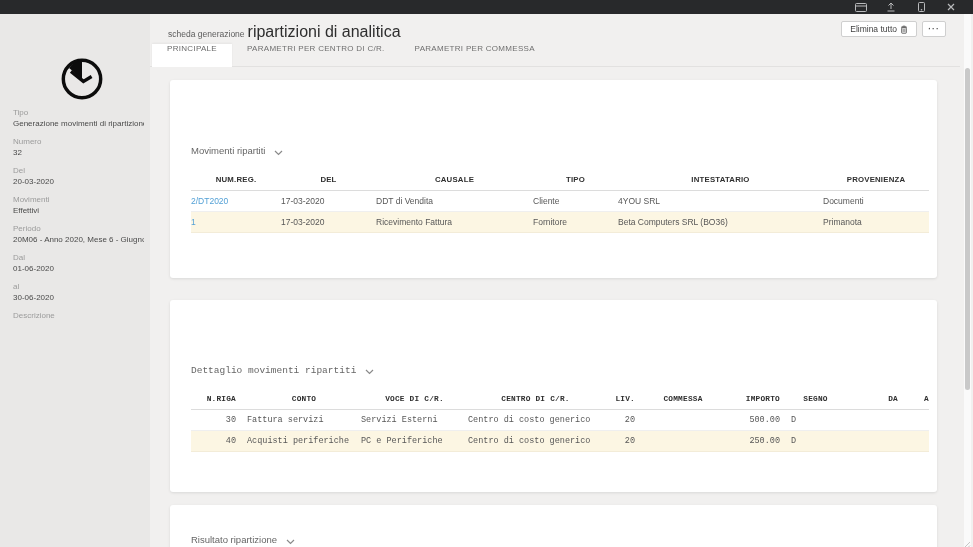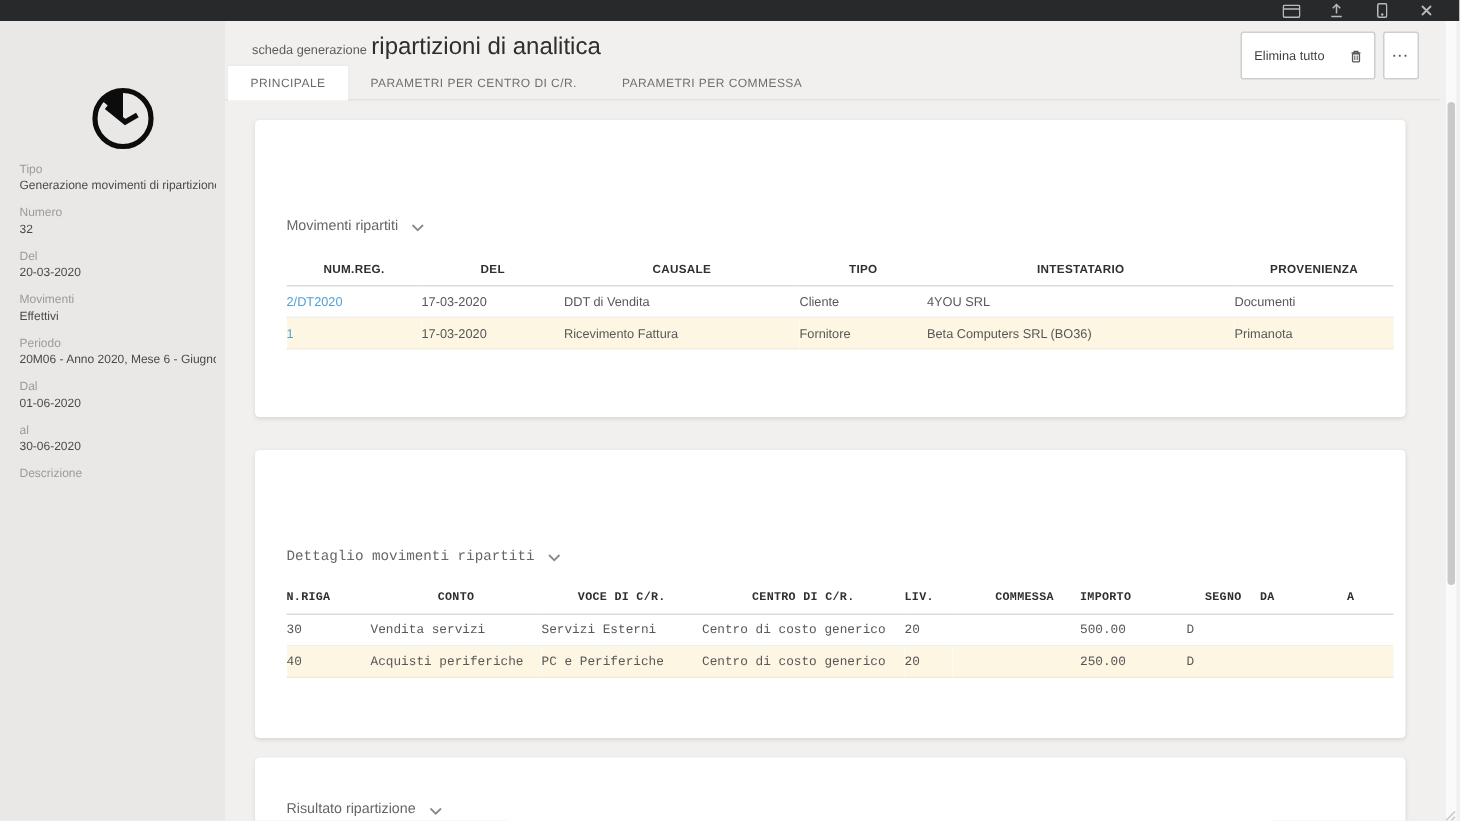--- a/index.html
+++ b/index.html
@@ -20,43 +20,43 @@
   .field .val { font-size:8px; color:#4a4a4a; line-height:11px; white-space:nowrap; overflow:hidden; min-height:9px; }
 
   
   .main { position:absolute; top:14px; left:150px; width:810px; height:533px; }
 
   .page-header { position:relative; height:30px; }
   .ph-title { position:absolute; left:18px; top:9px; white-space:nowrap; }
   .ph-title .prefix { font-size:8.5px; color:#5c5c5c; }
   .ph-title .big { font-size:16px; font-weight:normal; color:#2e2e2e; margin-left:3px; }
   .ph-actions { position:absolute; right:14px; top:7px; display:flex; gap:5px; }
-  .btn { background:#fff; border:1px solid #cfcfcf; border-radius:2px; font-family:"Liberation Sans",sans-serif; font-size:8.5px; color:#3f3f3f; height:32px; display:flex; align-items:center; gap:17px; padding:0 8px; cursor:pointer;text-align:right; }
+  .btn { background:#fff; border:1px solid #cfcfcf; border-radius:2px; font-family:"Liberation Sans",sans-serif; font-size:8.5px; color:#3f3f3f; height:16px; display:flex; align-items:center; gap:3px; padding:0 8px; cursor:pointer;text-align:right; }
   .btn svg { display:block; }
   .btn.more { width:24px; justify-content:center; letter-spacing:1px; font-weight:bold; color:#555; padding:0; }
 
   .tabs { position:relative; height:23px; display:flex; align-items:stretch; padding-left:2px; border-bottom:1px solid #e2e1e0; }
-  .tab { font-size:8px; letter-spacing:.3px; color:#6f6f6f; display:flex; align-items:center; padding:0 15px; cursor:pointer; white-space:nowrap; }
+  .tab { font-size:8px; letter-spacing:.3px; color:#6f6f6f; display:flex; padding:0 15px; cursor:pointer; white-space:nowrap; }
   .tab.active { background:#fff; color:#6a6a6a; margin-bottom:-1px; box-shadow:0 -1px 2px rgba(0,0,0,.05); z-index:2; }
 
   .content { position:relative; padding:0 23px 0 20px; }
   .card { background:#fff; border-radius:3px; box-shadow:0 1px 3px rgba(0,0,0,.10); padding:13px 21px 0 21px; }
   .card1 { margin-top:13px; height:198px; }
   .card2 { margin-top:22px; height:192px;font-family:Liberation Mono, monospace; }
   .card3 { margin-top:13px; height:120px; }
 
   .section-head { display:flex; align-items:center; gap:9px; cursor:pointer;margin-top:48px; }
   .section-title { font-size:9.5px; color:#666; }
   .chev { margin-top:1px; }
 
   table { border-collapse:collapse; table-layout:fixed; width:100%; margin-top:11px; }
   th { font-size:7.8px; color:#2f2f2f; text-align:center; font-weight:bold; letter-spacing:.2px; padding:4px 0 6px 0; border-bottom:1px solid #dcdcdc; white-space:nowrap; overflow:hidden; }
   td { font-size:8.5px; color:#575757; padding:0; height:21px; border-bottom:1px solid #efefef; white-space:nowrap; overflow:hidden; }
   tr.hl td { background:#fcf6e3; border-bottom:1px solid #f3ecd8; }
-  .num, th.num { text-align:left; }
+  .num, th.num { text-align:right; }
   .pad { padding-left:11px; }
   th.pad { padding-left:11px; }
   a.link { color:#54a1d6; text-decoration:none; cursor:pointer; }
 
   
   .scrollbar { position:absolute; top:14px; right:2px; bottom:0; width:7px; background:#fafafa; z-index:20; }
   .scroll-thumb { position:absolute; top:54px; left:1px; width:5px; height:322px; background:#c9c9c9; border-radius:3px; cursor:grab; }
   .resize-grip { position:absolute; right:2px; bottom:2px; width:10px; height:10px; z-index:25; }
 </style>
 </head>
@@ -252,21 +252,21 @@
             <th class="pad">COMMESSA</th>
             <th class="num">IMPORTO</th>
             <th class="pad">SEGNO</th>
             <th class="num">DA</th>
             <th class="num">A</th>
           </tr>
         </thead>
         <tbody>
           <tr>
             <td class="num">30</td>
-            <td class="pad">Vendita servizi</td>
+            <td class="pad">Fattura servizi</td>
             <td>Servizi Esterni</td>
             <td>Centro di costo generico</td>
             <td class="num">20</td>
             <td class="pad"></td>
             <td class="num">500.00</td>
             <td class="pad">D</td>
             <td class="num"></td>
             <td class="num"></td>
           </tr>
           <tr class="hl">

